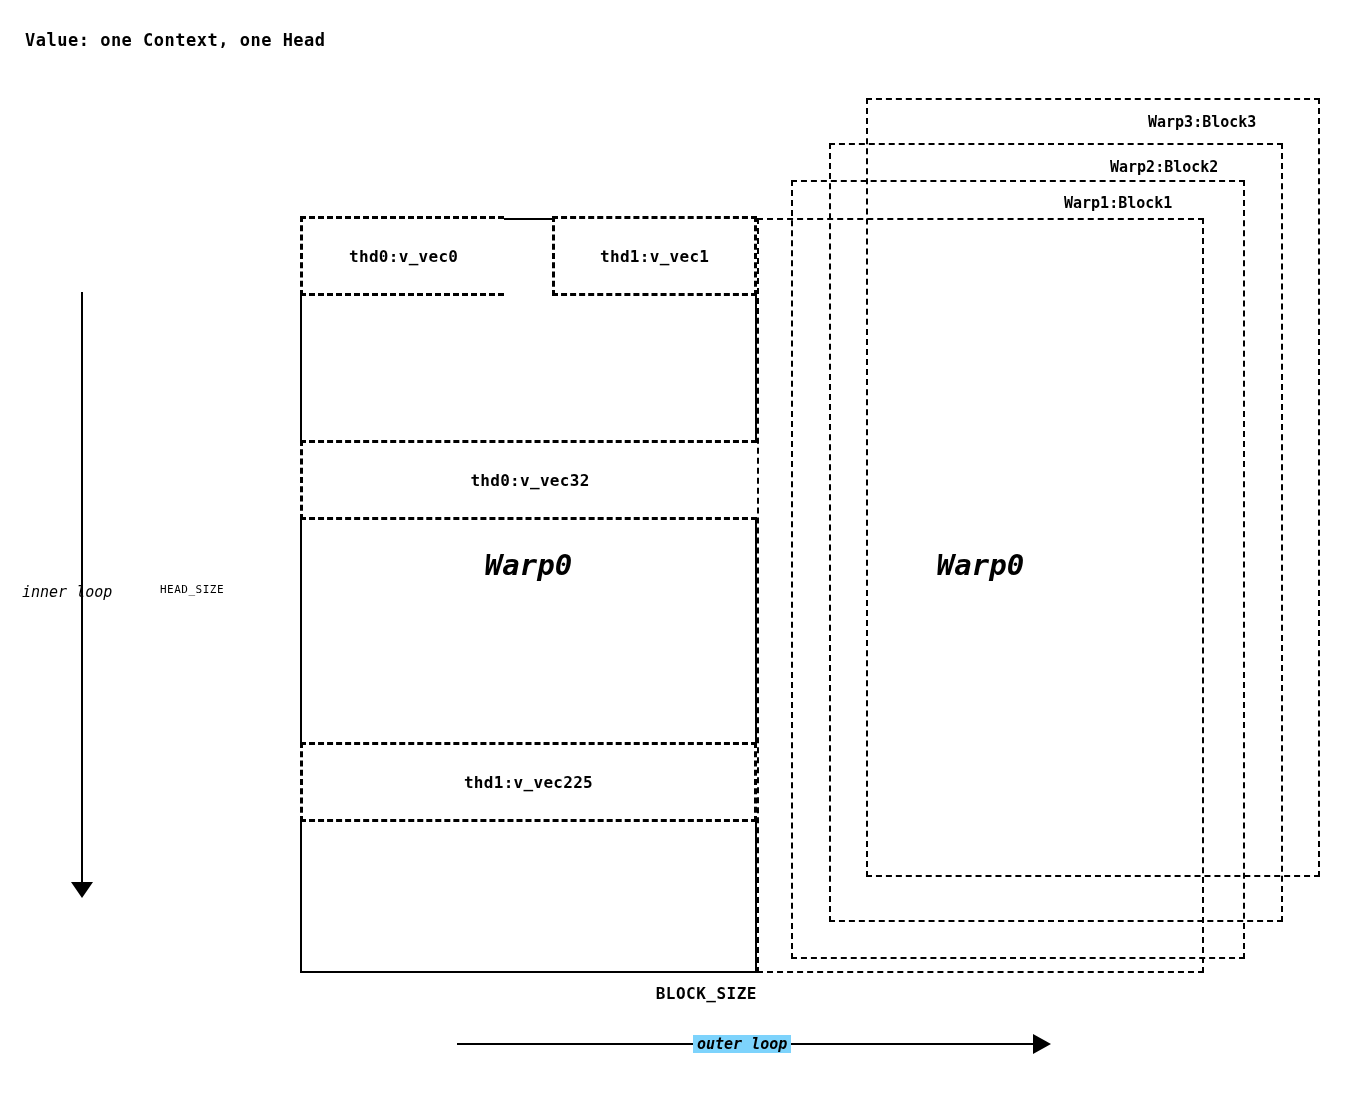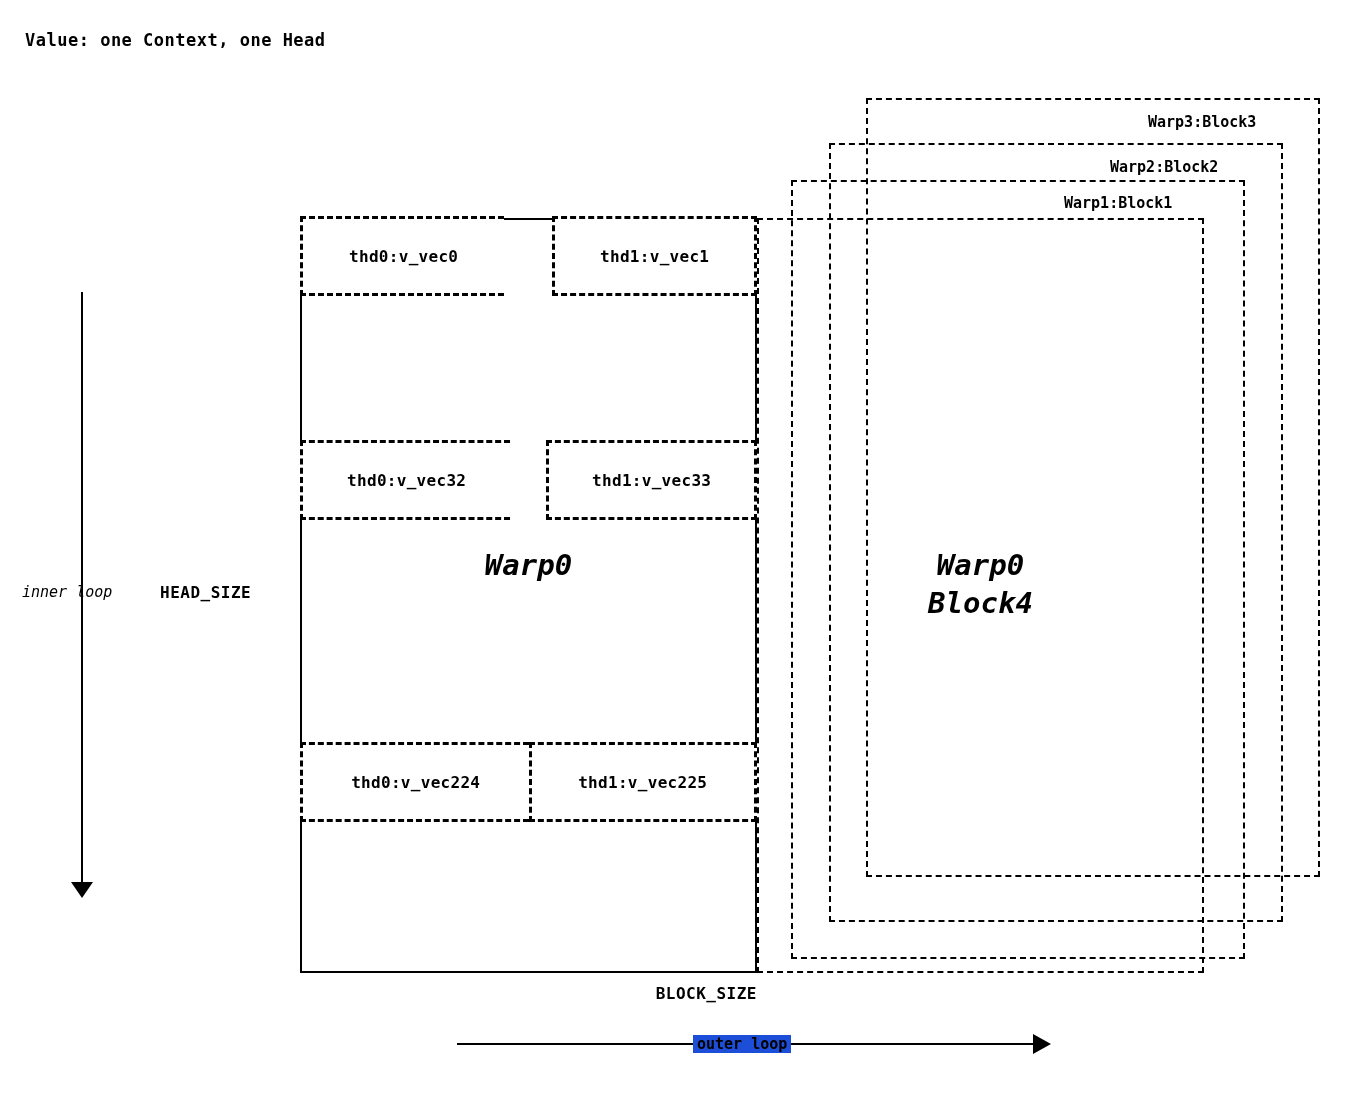--- a/index.html
+++ b/index.html
@@ -133,22 +133,22 @@
     top: 583px;
     font-size: 15px;
     font-weight: normal;
     font-style: italic;
     white-space: nowrap;
   }
   .head-size-label {
     position: absolute;
     left: 160px;
     top: 583px;
-    font-size: 16px;
-    font-weight: bold;
+    font-size: 11px;
+    font-weight: normal;
     letter-spacing: 0.5px;
     white-space: nowrap;
   }
 
   .block-size-label {
     position: absolute;
     left: 300px;
     top: 984px;
     width: 457px;
     text-align: right;
@@ -174,21 +174,22 @@
     border-top: 10px solid transparent;
     border-bottom: 10px solid transparent;
     border-left: 18px solid #000000;
   }
   .outer-loop-label {
     position: absolute;
     left: 693px;
     top: 1035px;
     font-size: 15px;
     font-weight: bold;
-    background: #1d4ed8;
+    font-style: italic;
+    background: #7dd3fc;
     padding: 0 4px;
     white-space: nowrap;
   }
 </style>
 </head>
 <body>
 
 <div id="canvas">
 
   <div class="title">Value: one Context, one Head</div>
@@ -198,40 +199,37 @@
 
   <div class="back-block" style="left:829px; top:143px; width:450px; height:775px;"></div>
   <div class="back-label" style="left:1110px; top:158px;">Warp2:Block2</div>
 
   <div class="back-block" style="left:791px; top:180px; width:450px; height:775px;"></div>
   <div class="back-label" style="left:1064px; top:194px;">Warp1:Block1</div>
 
   <div class="block4"></div>
   <div class="block4-label">
     <div>Warp0</div>
-    <div>Block4</div>
   </div>
 
   <div class="block0"></div>
   <div class="block0-label">
     <div>Warp0</div>
   </div>
 
   <div class="cell-row" style="top:216px;gap:48px;">
     <div class="cell left">thd0:v_vec0</div>
     <div class="cell">thd1:v_vec1</div>
   </div>
 
   <div class="cell-row" style="top:440px;gap:36px;">
     <div class="cell left">thd0:v_vec32</div>
-    <div class="cell">thd1:v_vec33</div>
   </div>
 
   <div class="cell-row" style="top:742px;">
-    <div class="cell left">thd0:v_vec224</div>
     <div class="cell">thd1:v_vec225</div>
   </div>
 
   <div class="vline"></div>
   <div class="vhead"></div>
   <div class="inner-loop-label">inner loop</div>
   <div class="head-size-label">HEAD_SIZE</div>
 
   <div class="block-size-label">BLOCK_SIZE</div>
   <div class="hline"></div>

